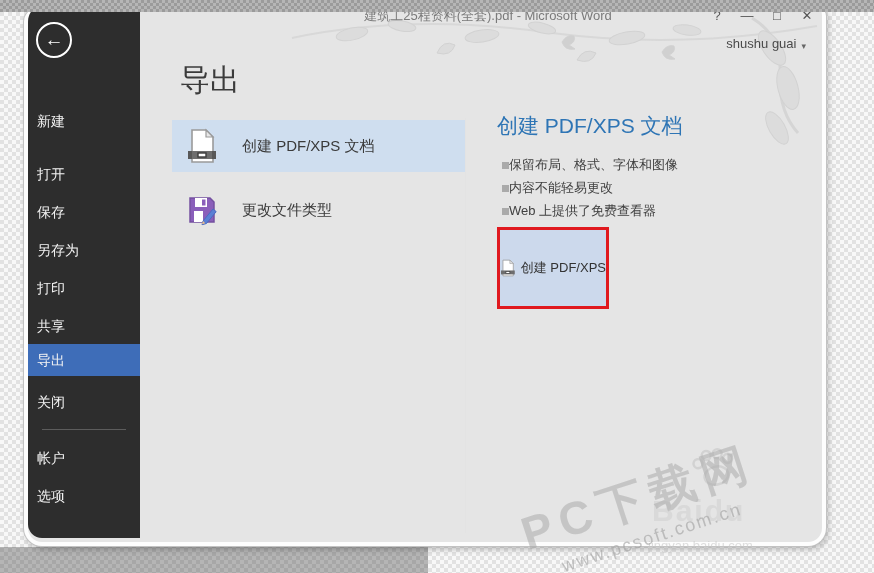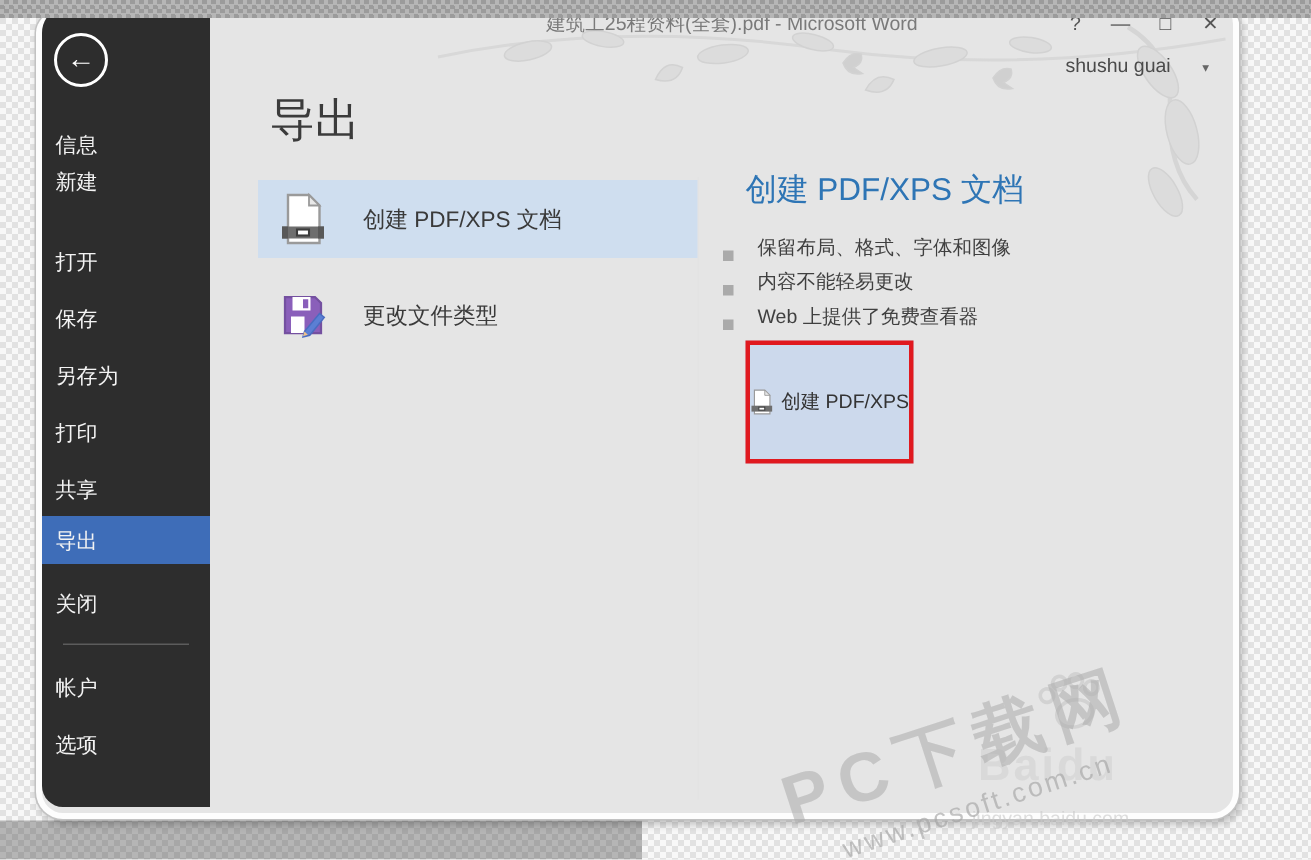--- a/index.html
+++ b/index.html
@@ -31,21 +31,21 @@
   }
   .floral { position:absolute; top:0; right:0; z-index:0; pointer-events:none; }
   .titlebar-title {
     position:absolute; top:0; left:250px; width:420px; text-align:center;
     font-size:13px; line-height:15px; color:#7a7a7a; z-index:3; white-space:nowrap;
   }
   .win-controls { position:absolute; top:0; right:6px; z-index:3; display:flex; gap:12px; }
   .win-btn { font-size:13px; line-height:16px; color:#555; width:18px; text-align:center; cursor:default; }
   .account {
     position:absolute; top:28px; right:16px; z-index:3;
-    font-size:13px; color:#4a4a4a; display:flex; align-items:flex-end; gap:21px;
+    font-size:13px; color:#4a4a4a; display:flex; align-items:flex-end; gap:5px;
   }
   .account .caret { font-size:9px; color:#666; }
   
   .sidebar {
     position:absolute; left:0; top:0; width:112px; height:530px; z-index:2;
     background:#2d2d2d; border-radius:10px 0 0 14px;
   }
   .back-btn {
     position:absolute; left:8px; top:14px; width:36px; height:36px;
     border:2px solid #fff; border-radius:50%; color:#fff;
@@ -61,21 +61,21 @@
   .main-heading { position:absolute; left:152px; top:52px; font-size:30px; color:#3b3b3b; z-index:2; }
   .option-row {
     position:absolute; left:144px; width:293px; display:flex; align-items:center; gap:24px;
     padding-left:14px; cursor:pointer; z-index:2;
   }
   .option-row.selected { background:#cfdeef; }
   .option-label { font-size:15px; color:#3a3a3a; }
   .v-sep { position:absolute; left:437px; top:110px; height:415px; border-left:1px solid #e3e3e3; z-index:1; }
   
   .panel-heading { position:absolute; left:469px; top:104px; font-size:21px; color:#2e75b5; z-index:2; }
-  .bullet-row { position:absolute; left:454px; display:flex; align-items:flex-end; gap:16px; z-index:2; }
+  .bullet-row { position:absolute; left:474px; display:flex; align-items:center; z-index:2; }
   .bullet-sq { width:7px; height:7px; background:#aaa; flex:none; }
   .bullet-text { font-size:13px; color:#404040; white-space:nowrap; }
   .annotation-box {
     position:absolute; left:469px; top:219px; width:112px; height:82px; z-index:3;
     border:3px solid #e0191f; background:#ccd9ec; cursor:pointer;
     display:flex; flex-direction:row; align-items:center; justify-content:center; gap:5px;
   }
   .annotation-box .btn-label { font-size:13px; color:#333; white-space:nowrap; }
   
   .wm { position:absolute; z-index:30; pointer-events:none; white-space:nowrap; }
@@ -123,21 +123,20 @@
   </div>
   <div class="account">
     <span>shushu guai</span>
     <span class="caret">▾</span>
   </div>
 
   <div class="sidebar">
     <div class="back-btn">
       <span>←</span>
     </div>
-    <div class="side-item" style="top:75px">信息</div>
     <div class="side-item" style="top:100px">新建</div>
     <div class="side-item" style="top:153px">打开</div>
     <div class="side-item" style="top:191px">保存</div>
     <div class="side-item" style="top:229px">另存为</div>
     <div class="side-item" style="top:267px">打印</div>
     <div class="side-item" style="top:305px">共享</div>
     <div class="side-item selected" style="top:336px">导出</div>
     <div class="side-item" style="top:381px">关闭</div>
     <div class="side-divider" style="top:421px"></div>
     <div class="side-item" style="top:437px">帐户</div>

